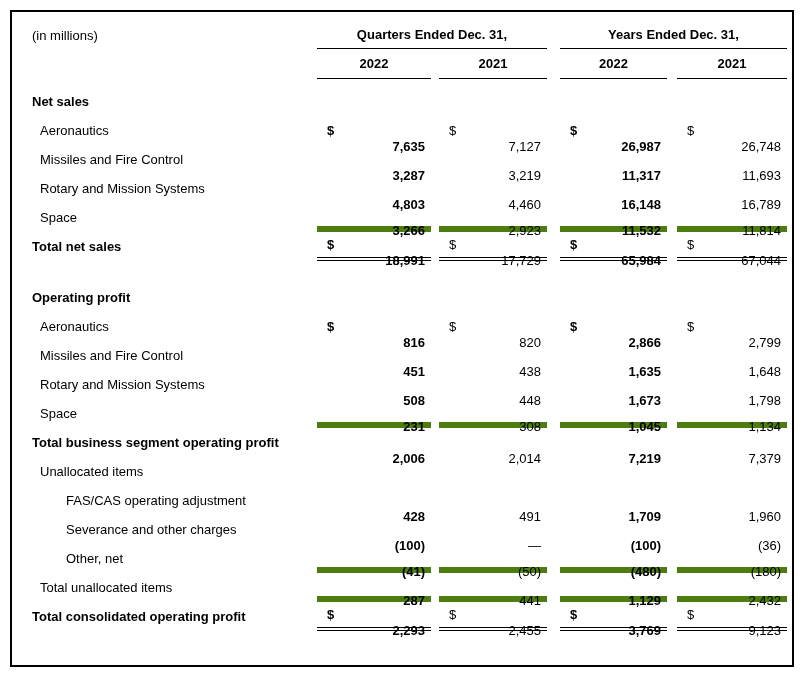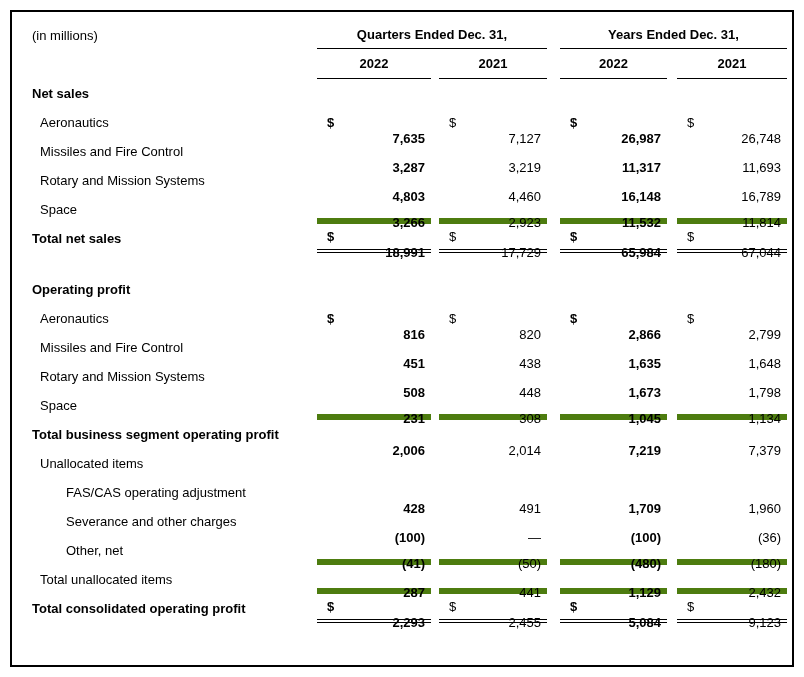--- a/index.html
+++ b/index.html
@@ -25,21 +25,21 @@
   .hrow2{display:flex;align-items:center;height:30px;}
   .hspacer{flex:1;}
   .grp{width:230px;align-self:stretch;display:flex;align-items:center;justify-content:center;
        font-weight:700;border-bottom:1px solid #000;}
   .grp.g2{width:227px;margin-left:13px;}
   .ycell{width:114px;align-self:stretch;display:flex;align-items:center;justify-content:center;
          font-weight:700;border-bottom:1px solid #000;box-sizing:border-box;text-align:right;}
   .ycell.c2{width:108px;margin-left:8px;}
   .ycell.c3{width:107px;margin-left:13px;}
   .ycell.c4{width:110px;margin-left:10px;}
-  .gap-top{margin-top:0;}
+  .gap-top{margin-top:8px;}
   .gap-section{margin-top:22px;}
 </style>
 </head>
 <body>
 
 <div class="sheet">
 
   <div class="hrow1">
     <div class="hspacer label">(in millions)</div>
     <div class="grp g1">Quarters Ended Dec. 31,</div>
@@ -351,21 +351,21 @@
     <div class="cell cb c1">
         <span>$</span>
         <span class="v">2,293</span>
       </div>
     <div class="cell c2">
         <span>$</span>
         <span class="v">2,455</span>
       </div>
     <div class="cell cb c3">
         <span>$</span>
-        <span class="v">5,084</span>
+        <span class="v">3,769</span>
       </div>
     <div class="cell c4">
         <span>$</span>
         <span class="v">9,123</span>
       </div>
   </div>
 
 </div>
 
 </body></html>

